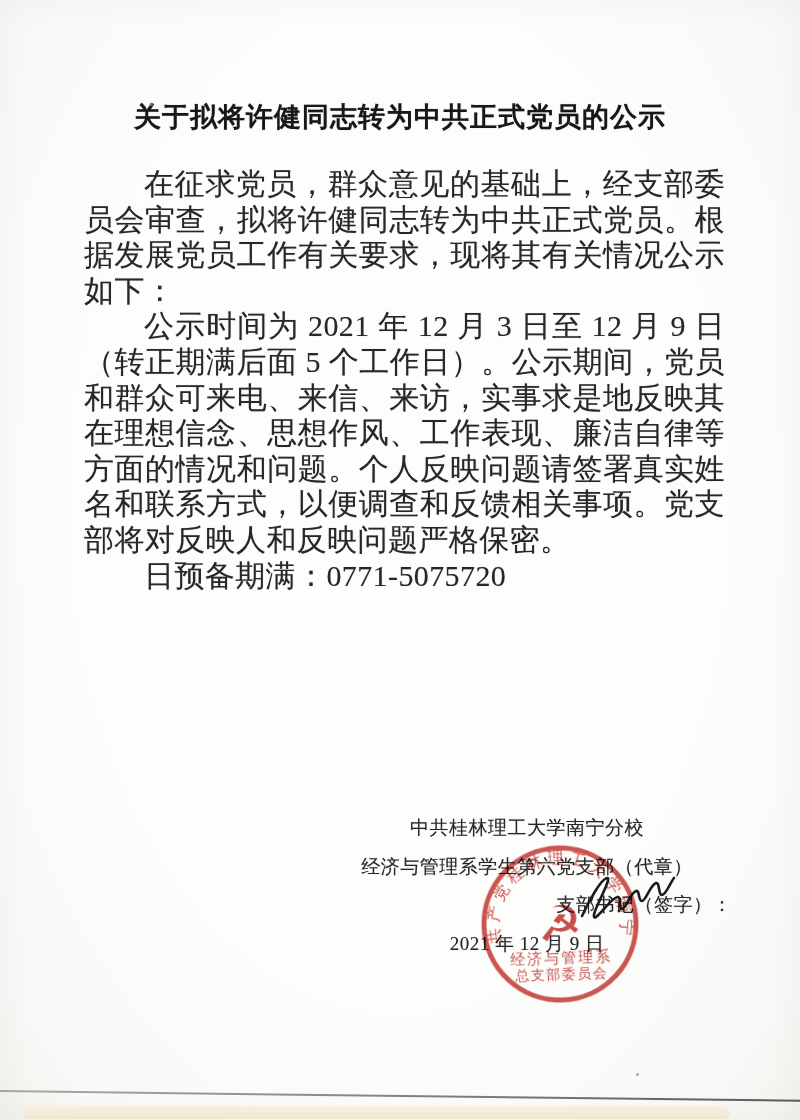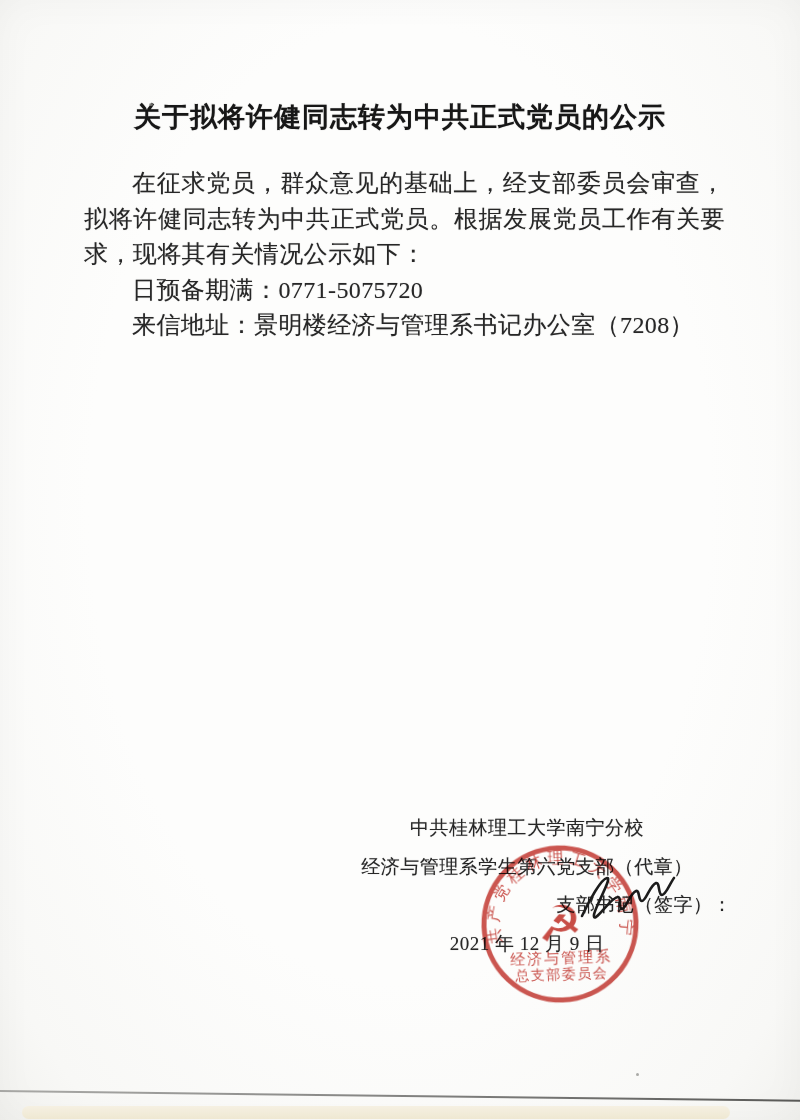--- a/index.html
+++ b/index.html
@@ -17,21 +17,21 @@
   .doc-title {
     position:absolute; top:99px; left:0; width:100%;
     text-align:center; margin:0;
     font-family:"Liberation Serif","DejaVu Serif",serif;
     font-weight:700; font-size:27px; letter-spacing:1px;
     color:#171717;
     text-shadow:0 0 1px rgba(60,60,60,.45);
   }
   .body-text {
     position:absolute; left:84px; top:166px; width:641px;
-    font-size:24px; line-height:35.6px; letter-spacing:.4px;
+    font-size:30px; line-height:35.6px; letter-spacing:.4px;
     color:#272727; text-align:justify;
     text-shadow:0 0 1px rgba(70,70,70,.4);
   }
   .body-text p { margin:0; text-indent:2em; }
   .body-text p.contact-line { text-align:left; }
   .sig-block {
     position:absolute; left:322px; top:809px; width:410px;
     text-align:center; font-size:19px; line-height:38.5px;
     letter-spacing:.5px; color:#272727;
     text-shadow:0 0 1px rgba(70,70,70,.4);
@@ -62,22 +62,22 @@
 </style>
 </head>
 <body>
 
 <div class="page">
 
   <h1 class="doc-title">关于拟将许健同志转为中共正式党员的公示</h1>
 
   <div class="body-text">
     <p>在征求党员，群众意见的基础上，经支部委员会审查，拟将许健同志转为中共正式党员。根据发展党员工作有关要求，现将其有关情况公示如下：</p>
+    <p>公示时间为 2021 年 12 月 3 日至 12 月 9 日（转正期满后面 5 个工作日）。公示期间，党员和群众可来电、来信、来访，实事求是地反映其在理想信念、思想作风、工作表现、廉洁自律等方面的情况和问题。个人反映问题请签署真实姓名和联系方式，以便调查和反馈相关事项。党支部将对反映人和反映问题严格保密。</p>
     <p class="contact-line"><span>日预备期满：</span><span>0771-5075720</span></p>
-    <p class="contact-line"><span>来信地址：</span><span>景明楼经济与管理系书记办公室（7208）</span></p>
   </div>
 
   <div class="sig-block">
     <div>中共桂林理工大学南宁分校</div>
     <div>经济与管理系学生第六党支部（代章）</div>
     <div class="sign-row">支部书记（签字）：</div>
     <div>2021 年 12 月 9 日</div>
   </div>
 
   <svg class="signature-svg" viewBox="0 0 104 50" aria-hidden="true">

